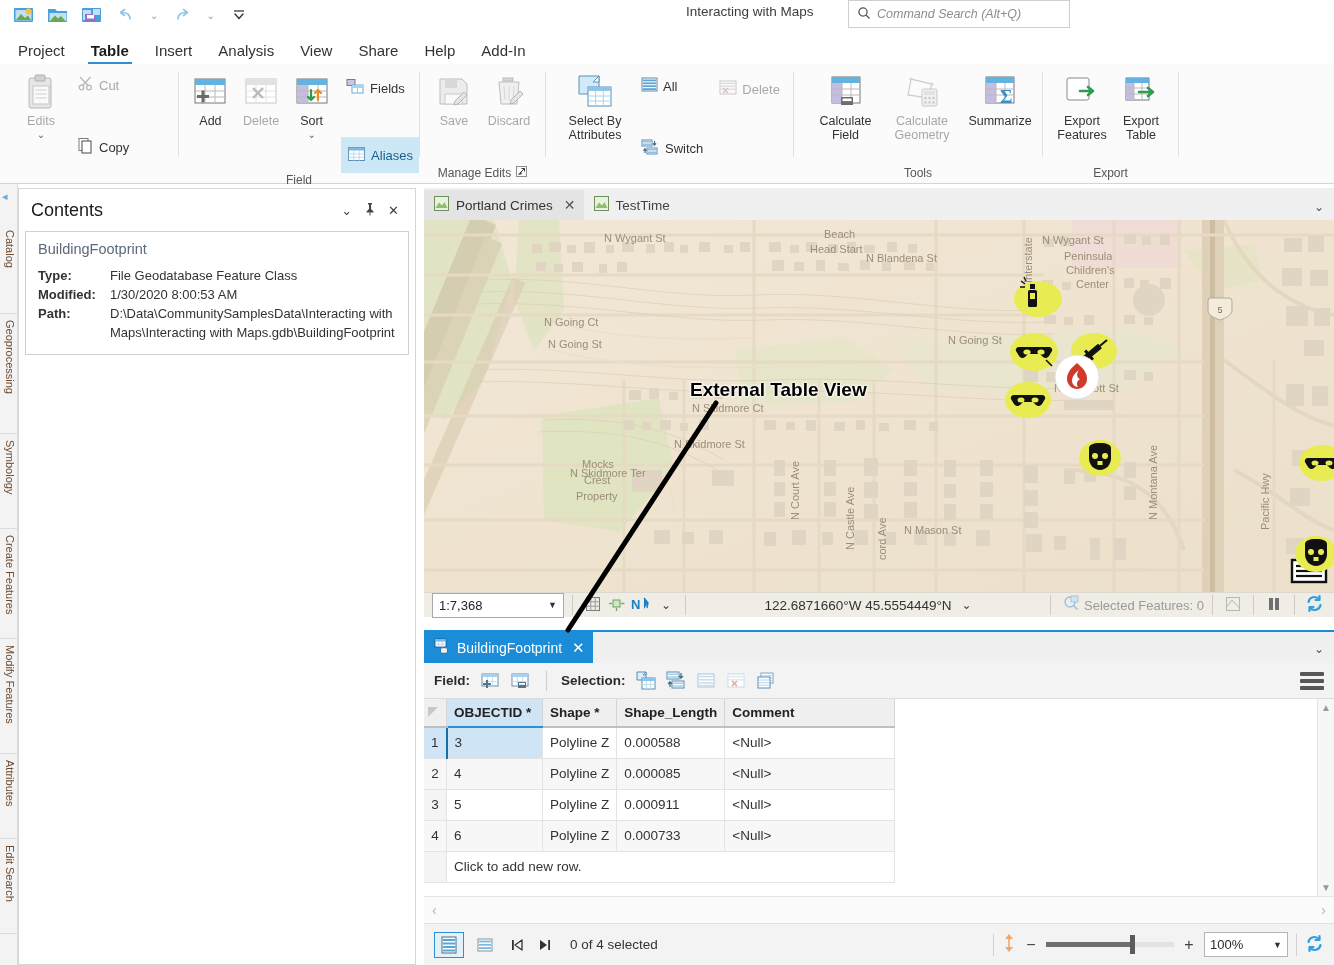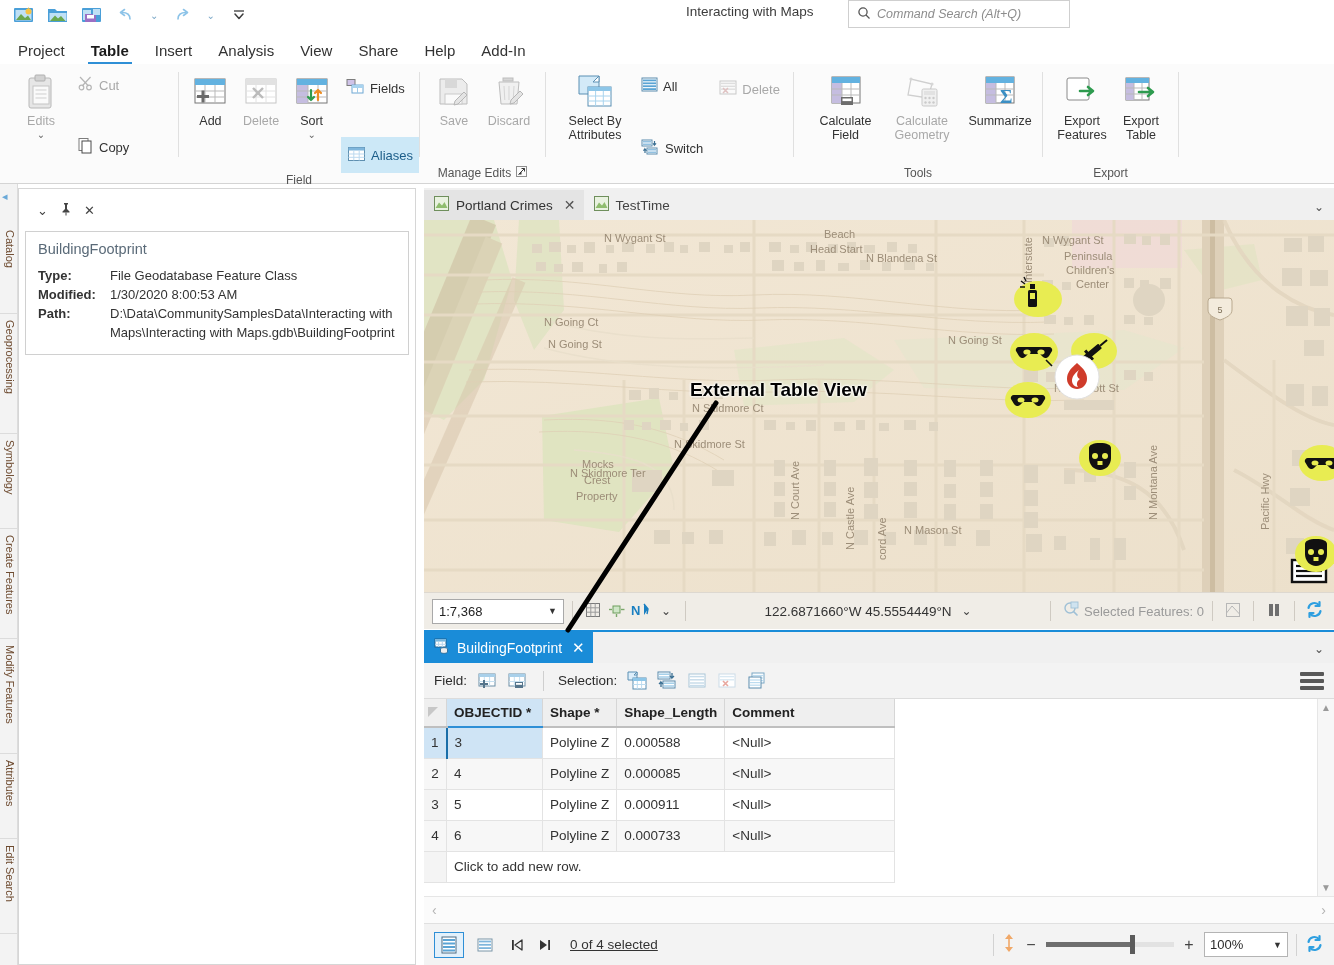--- a/index.html
+++ b/index.html
@@ -120,21 +120,21 @@
   .maptab.active { background:#e4e4e4; color:#333; }
   .maptab .x { color:#555; font-size:14px; margin-left:4px; cursor:pointer; }
   .tabchev { position:absolute; right:10px; bottom:6px; color:#555; font-size:12px; cursor:pointer; }
 
   .mapcanvas {
     position:absolute; left:0; top:32px; width:910px; height:372px;
     overflow:hidden;
     background:#efe5d3;
   }
   .mapstatus {
-    position:absolute; left:0; top:404px; width:910px; height:37px;
+    position:absolute; left:0; top:404px; width:910px; height:25px;
     background:#f0ede7; display:flex; align-items:center; gap:0px; padding:0 8px;
     border-top:1px solid #ddd8d0;
   }
   .scalebox {
     width:132px; height:25px; border:1px solid #a9a9a9; background:#fff;
     display:flex; align-items:center; padding:0 6px; font-size:13px; color:#222;
   }
   .scalebox .sc-caret { margin-left:auto; font-size:9px; color:#333; }
   .ms-sep { width:1px; height:20px; background:#cfcac2; margin:0 8px; }
   .coords { font-size:13.5px; color:#333; }
@@ -151,21 +151,21 @@
     background:#1a8cd8; color:#fff; font-size:14px; cursor:pointer;
   }
   .tbl-tab .x { color:#fff; font-size:15px; margin-left:3px; cursor:pointer; }
   .tbl-tabchev { position:absolute; right:10px; bottom:7px; color:#555; font-size:12px; cursor:pointer; }
 
   .tbl-toolbar {
     position:absolute; left:0; top:33px; width:910px; height:36px;
     background:#f3f3f3; border-bottom:1px solid #dcdcdc;
     display:flex; align-items:center; padding:0 10px; gap:6px;
   }
-  .tb-label { font-size:13.5px; font-weight:normal; color:#2b2b2b; margin-right:2px; }
+  .tb-label { font-size:13.5px; font-weight:bold; color:#2b2b2b; margin-right:2px; }
   .tb-ic { width:24px; height:24px; display:flex; align-items:center; justify-content:center; cursor:pointer; }
   .tb-sep { width:1px; height:20px; background:#cfcfcf; margin:0 8px; }
   .tb-burger { margin-left:auto; width:24px; height:22px; display:flex; flex-direction:column; justify-content:center; gap:3px; cursor:pointer; }
   .tb-burger i { display:block; height:4px; background:#585858; border-radius:1px; }
 
   .grid-area { position:absolute; left:0; top:69px; width:910px; height:197px; background:#fff; overflow:hidden; }
   table.grid { border-collapse:collapse; font-size:13.5px; table-layout:fixed; }
   table.grid th {
     background:#efefef; border-right:1px solid #d6d6d6; border-bottom:2px solid #bfbfbf;
     font-weight:bold; text-align:left; padding:5px 7px; height:28px; color:#222; white-space:nowrap;
@@ -195,21 +195,21 @@
     display:flex; align-items:center; justify-content:space-between; padding:0 8px;
     color:#b3b3b3; font-size:14px;
   }
   .tbl-footer {
     position:absolute; left:0; top:294px; width:910px; height:41px;
     background:#f3f3f3; display:flex; align-items:center; padding:0 10px; gap:6px;
   }
   .viewbtn { width:30px; height:26px; display:flex; align-items:center; justify-content:center; cursor:pointer; }
   .viewbtn.active { border:1px solid #2e8fd6; background:#e3f1fb; }
   .navbtn { width:22px; height:24px; display:flex; align-items:center; justify-content:center; color:#333; font-size:13px; cursor:pointer; }
-  .selinfo { font-size:13.5px; color:#333; margin-left:8px;text-decoration:underline; }
+  .selinfo { font-size:13.5px; color:#333; margin-left:8px; }
   .zoomarea { margin-left:auto; display:flex; align-items:center; gap:8px; }
   .z-sep { width:1px; height:22px; background:#d2d2d2; }
   .slider { width:128px; height:5px; background:#e2e2e2; position:relative; }
   .slider .fill { position:absolute; left:0; top:0; height:5px; width:68%; background:#6e6e6e; }
   .slider .knob { position:absolute; left:66%; top:-7px; width:5px; height:19px; background:#5b5b5b; }
   .zoombox {
     width:84px; height:25px; border:1px solid #b4b4b4; background:#fff;
     display:flex; align-items:center; padding:0 5px; font-size:13px;
   }
   .zoombox .zc { margin-left:auto; font-size:9px; color:#333; }
@@ -661,20 +661,21 @@
   <div class="vtab" style="top:130px;height:120px">Geoprocessing</div>
   <div class="vtab" style="top:250px;height:95px">Symbology</div>
   <div class="vtab" style="top:345px;height:110px">Create Features</div>
   <div class="vtab" style="top:455px;height:115px">Modify Features</div>
   <div class="vtab" style="top:570px;height:85px">Attributes</div>
   <div class="vtab" style="top:655px;height:95px">Edit Search</div>
 </div>
 
 <div class="contents">
   <div class="contents-hd">
+    <div class="contents-title">Contents</div>
     <div class="hbtn">⌄</div>
     <div class="hbtn">
       <svg width="12" height="14" viewBox="0 0 12 14">
           <path d="M4 1 h4 v1 l-1 1 v4 l2.5 2.5 v1 H2.5 v-1 L5 7 V3 L4 2 z" fill="#444"></path>
           <line x1="6" y1="10.5" x2="6" y2="13.5" stroke="#444" stroke-width="1"></line>
         </svg>
     </div>
     <div class="hbtn">✕</div>
   </div>
   <div class="popcard">

